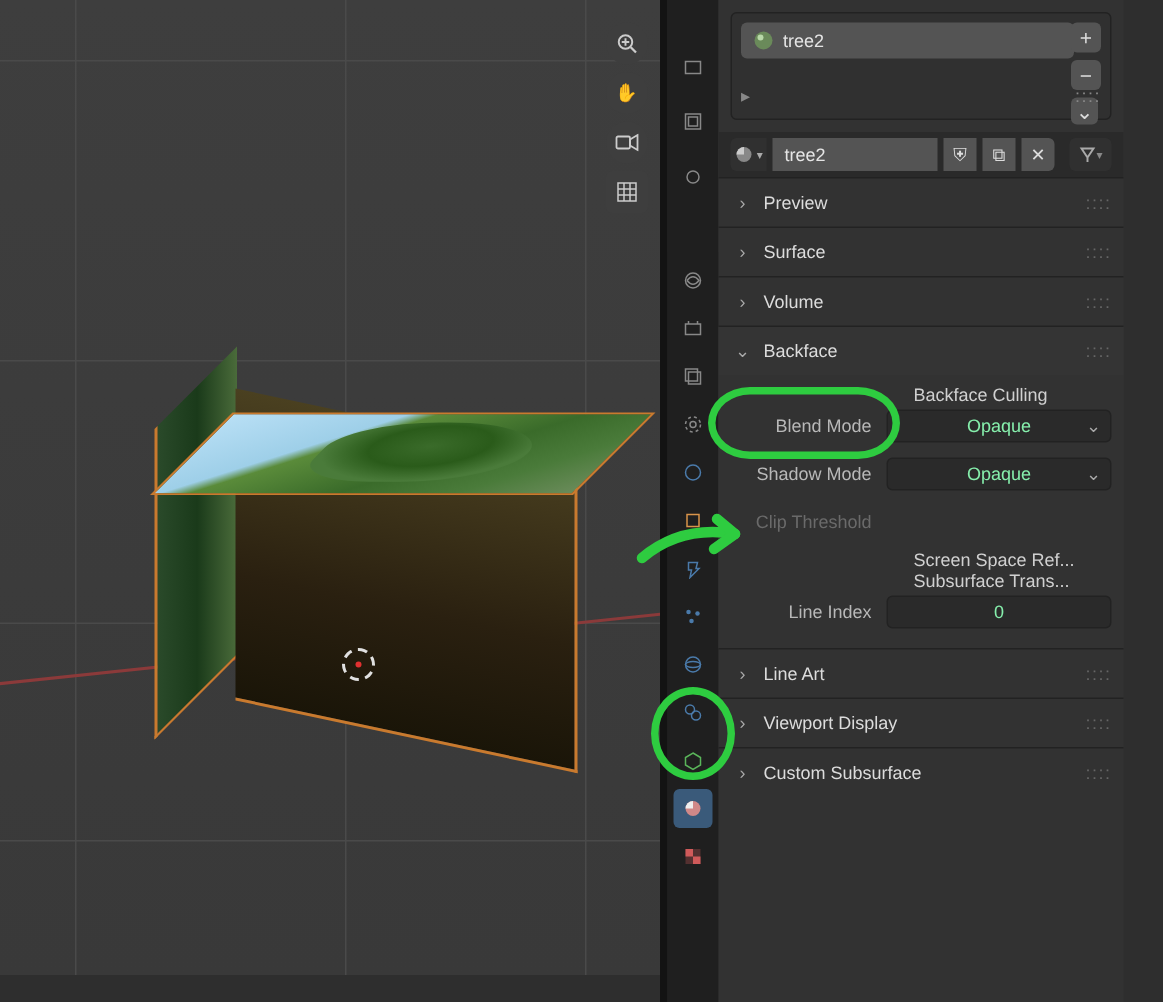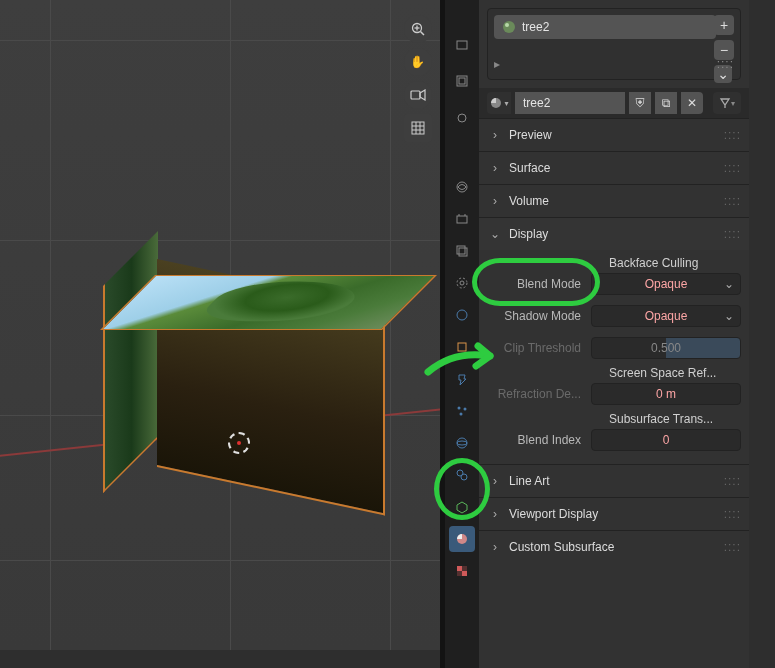--- a/index.html
+++ b/index.html
@@ -47,21 +47,21 @@
 
   .panel{border-top:1px solid #222;}
   .phead{height:32px;display:flex;align-items:center;padding:0 10px;gap:8px;color:#dcdcdc;position:relative;}
   .phead .drag{position:absolute;right:8px;letter-spacing:1px;color:#666;}
   .phead.open{background:#343434;}
   .twisty{width:12px;text-align:center;color:#aaa;}
   .pbody{padding:6px 8px;background:#323232;}
   .row{display:flex;align-items:center;height:28px;margin-bottom:4px;}
   .row .lab{width:104px;text-align:right;padding-right:10px;color:#b8b8b8;}
   .row .lab.dis{color:#6a6a6a;}
-  .row .val{flex:1;height:22px;background:#2a2a2a;border-radius:4px;color:#fca5a5;display:flex;align-items:center;justify-content:center;position:relative;border:1px solid #222;}
+  .row .val{flex:1;height:22px;background:#2a2a2a;border-radius:4px;color:#86efac;display:flex;align-items:center;justify-content:center;position:relative;border:1px solid #222;}
   .row .val.dd::after{content:"⌄";position:absolute;right:6px;color:#aaa;}
   .row .val.numdis{color:#888;background:linear-gradient(90deg,#2a2a2a 50%,#3a4a5a 50%);}
   .chk-right{display:flex;align-items:flex-start;padding-left:114px;color:#d0d0d0;}
   .chk-right .ck{margin-right:8px;}
 
   .hilite{position:absolute;border:5px solid #2ecc40;border-radius:50%;pointer-events:none;}
   .arrow{position:absolute;pointer-events:none;}
 </style>
 </head>
 <body>
@@ -274,54 +274,49 @@
       <div class="phead">
         <span class="twisty">›</span>
         <span>Volume</span>
         <span class="drag">::::</span>
       </div>
     </div>
 
   <div class="panel">
     <div class="phead open">
         <span class="twisty">⌄</span>
-        <span>Display</span>
+        <span>Backface</span>
         <span class="drag">::::</span>
       </div>
     <div class="pbody">
       <div class="chk-right">
           <span class="ck"></span>
           <span>Backface Culling</span>
         </div>
       <div class="row">
         <div class="lab">Blend Mode</div>
         <div class="val dd">Opaque</div>
       </div>
       <div class="row">
         <div class="lab">Shadow Mode</div>
         <div class="val dd">Opaque</div>
       </div>
       <div class="row">
         <div class="lab dis">Clip Threshold</div>
-        <div class="val numdis">0.500</div>
       </div>
       <div class="chk-right">
           <span class="ck"></span>
           <span>Screen Space Ref...</span>
         </div>
-      <div class="row">
-        <div class="lab dis">Refraction De...</div>
-        <div class="val">0 m</div>
-      </div>
       <div class="chk-right">
           <span class="ck"></span>
           <span>Subsurface Trans...</span>
         </div>
       <div class="row">
-        <div class="lab">Blend Index</div>
+        <div class="lab">Line Index</div>
         <div class="val">0</div>
       </div>
     </div>
   </div>
 
   <div class="panel">
       <div class="phead">
         <span class="twisty">›</span>
         <span>Line Art</span>
         <span class="drag">::::</span>

